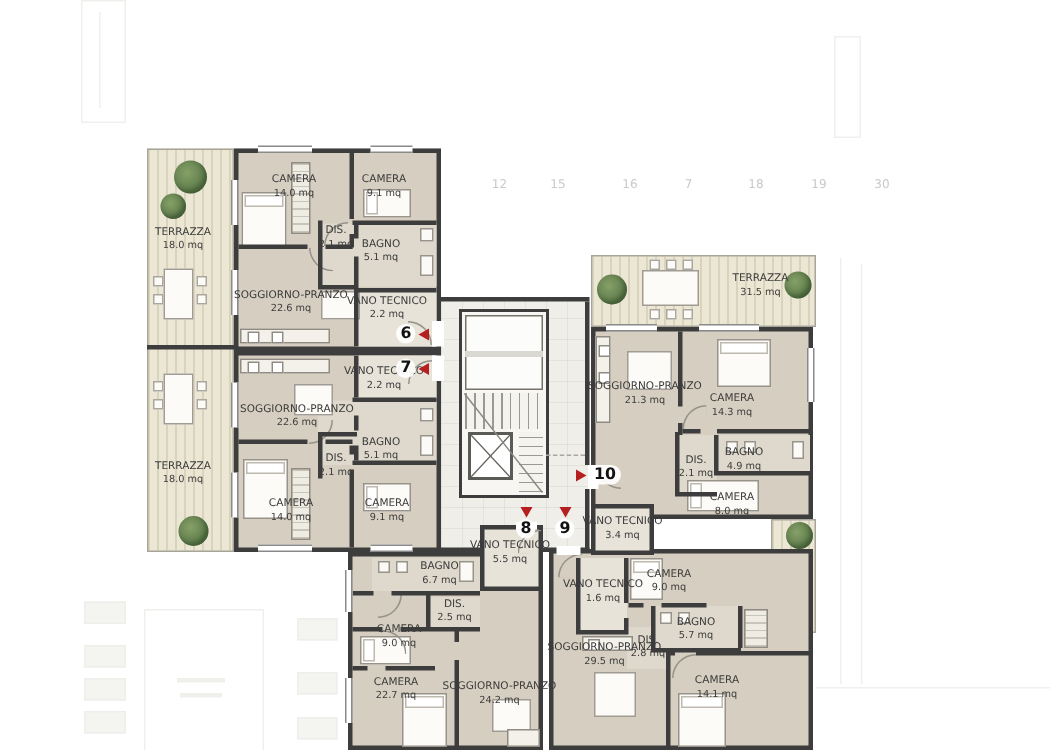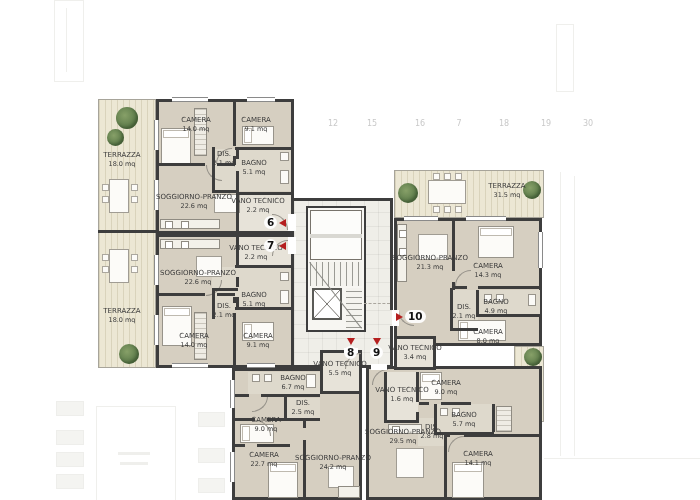--- a/index.html
+++ b/index.html
@@ -442,18 +442,18 @@
     <span class="tri-l"></span>
   </div>
   <div class="mk col" style="left:344px;top:338px;">
     <span class="tri-d"></span>
     <span class="num">8</span>
   </div>
   <div class="mk col" style="left:370px;top:338px;">
     <span class="tri-d"></span>
     <span class="num">9</span>
   </div>
-  <div class="mk" style="left:396px;top:310px;text-align:center;">
+  <div class="mk" style="left:384px;top:310px;text-align:center;">
     <span class="tri-r"></span>
     <span class="num">10</span>
   </div>
 
 </div>
 
 </body></html>

